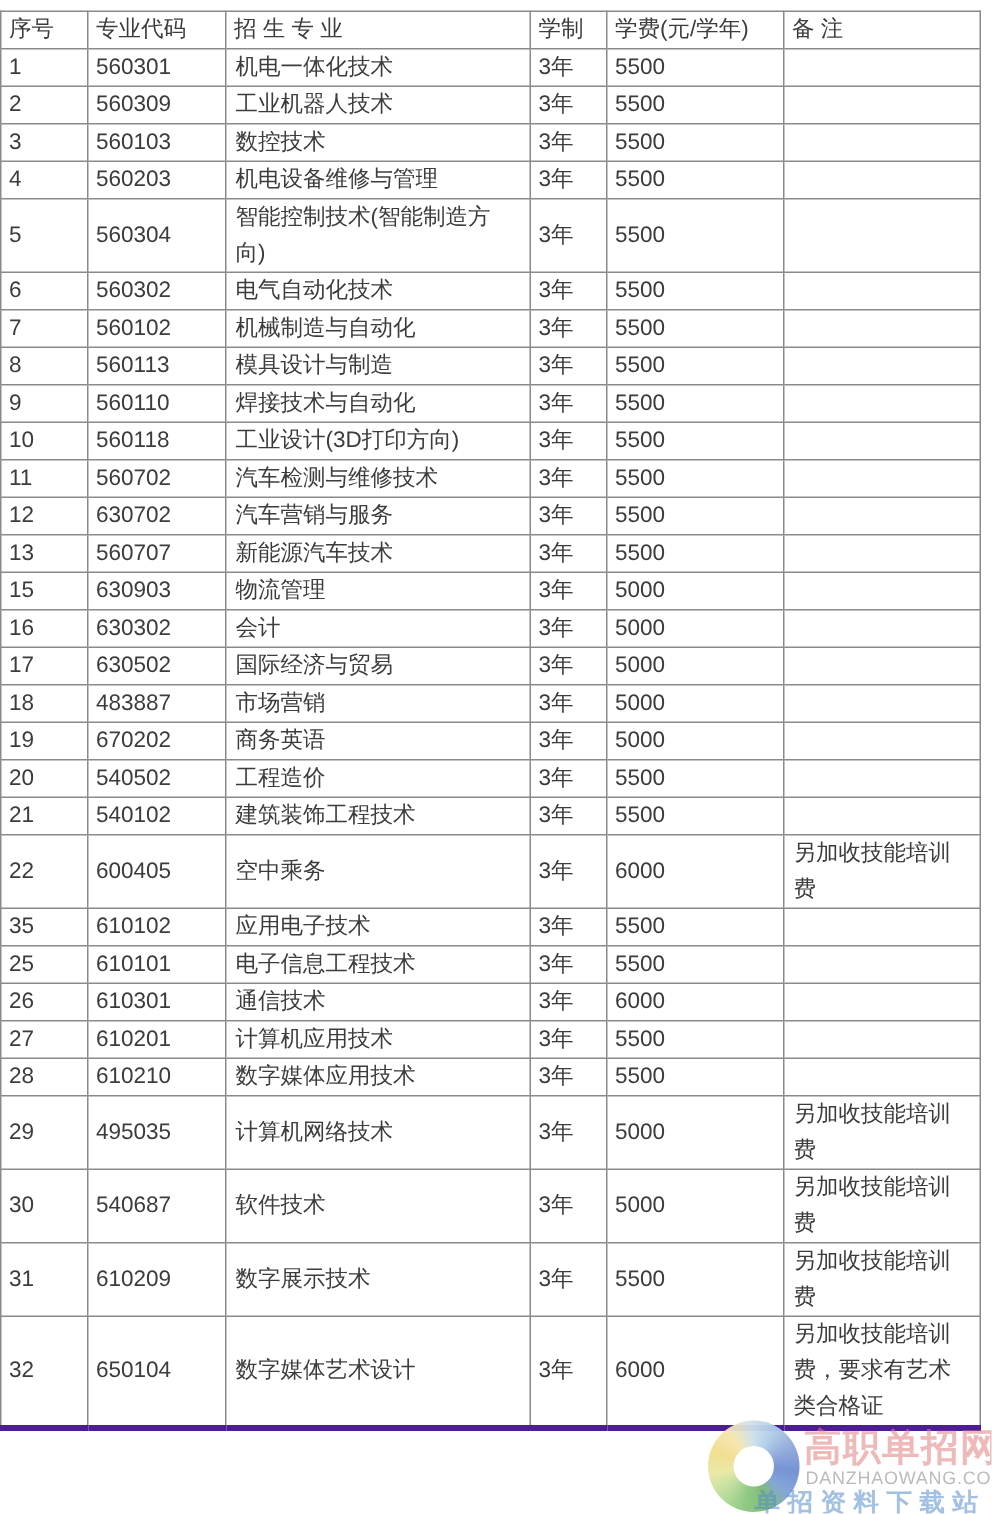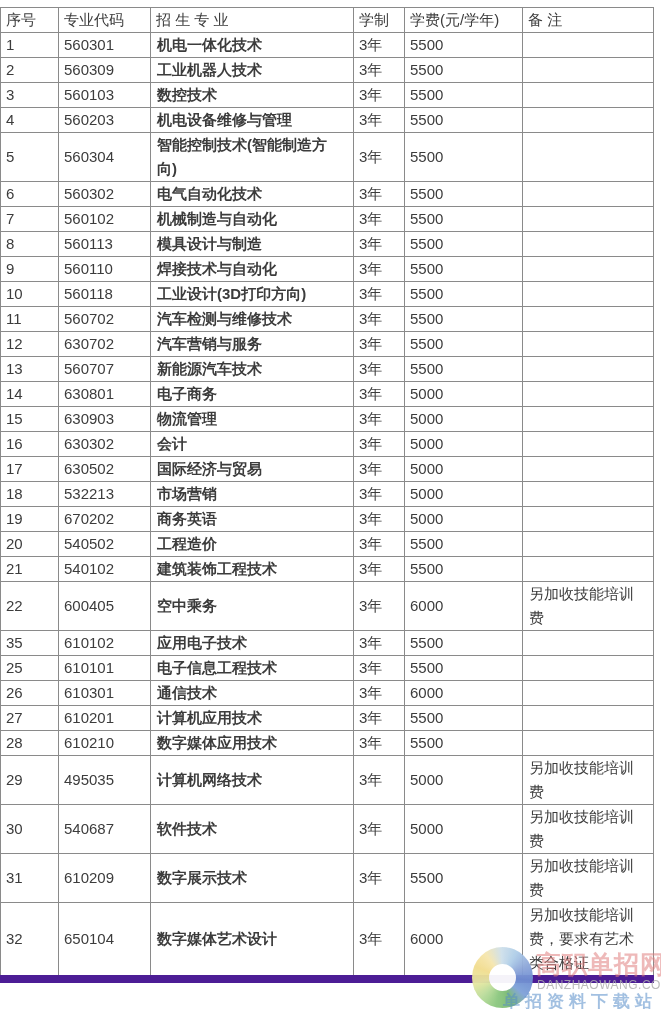--- a/index.html
+++ b/index.html
@@ -21,23 +21,23 @@
   th, td {
     border:1px solid #8a8a8a;
     padding:0 6px 0 5px;
     text-align:left;
     vertical-align:middle;
     font-weight:normal;
     line-height:24px;
     height:24px;
     word-break:break-all;
   }
-  td.col-major { padding:0 8px 0 6px;font-weight:bold; }
+  td.col-major { padding:0 8px 0 6px; }
   td.col-note  { padding:0 14px 0 6px;font-family:Liberation Serif, serif; }
-  tr:last-child td { border-bottom:8px solid #4c1d95;margin-top:20px; }
+  tr:last-child td { border-bottom:4px solid #4c1d95;margin-top:20px; }
 
   
   .watermark { position:absolute; left:0; top:0; z-index:5; pointer-events:none; }
   .wm-logo {
     position:absolute; left:472px; top:947px;
     width:61px; height:61px; border-radius:50%;
     background:conic-gradient(from 30deg,
       #aecde8, #8fa8da, #6f8ed2, #7fa2d8,
       #79b873, #8cc87f, #b9dc9a, #e8e8a2,
       #f2dd8e, #f6e6ae, #cfe0ea, #aecde8);
@@ -197,28 +197,20 @@
 
   <tr>
     <td class="col-no">13</td>
     <td class="col-code">560707</td>
     <td class="col-major">新能源汽车技术</td>
     <td class="col-duration">3年</td>
     <td class="col-fee">5500</td>
     <td class="col-note"></td>
   </tr>
 
-  <tr>
-    <td class="col-no">14</td>
-    <td class="col-code">630801</td>
-    <td class="col-major">电子商务</td>
-    <td class="col-duration">3年</td>
-    <td class="col-fee">5000</td>
-    <td class="col-note"></td>
-  </tr>
 
   <tr>
     <td class="col-no">15</td>
     <td class="col-code">630903</td>
     <td class="col-major">物流管理</td>
     <td class="col-duration">3年</td>
     <td class="col-fee">5000</td>
     <td class="col-note"></td>
   </tr>
 
@@ -235,21 +227,21 @@
     <td class="col-no">17</td>
     <td class="col-code">630502</td>
     <td class="col-major">国际经济与贸易</td>
     <td class="col-duration">3年</td>
     <td class="col-fee">5000</td>
     <td class="col-note"></td>
   </tr>
 
   <tr>
     <td class="col-no">18</td>
-    <td class="col-code">532213</td>
+    <td class="col-code">483887</td>
     <td class="col-major">市场营销</td>
     <td class="col-duration">3年</td>
     <td class="col-fee">5000</td>
     <td class="col-note"></td>
   </tr>
 
   <tr>
     <td class="col-no">19</td>
     <td class="col-code">670202</td>
     <td class="col-major">商务英语</td>

